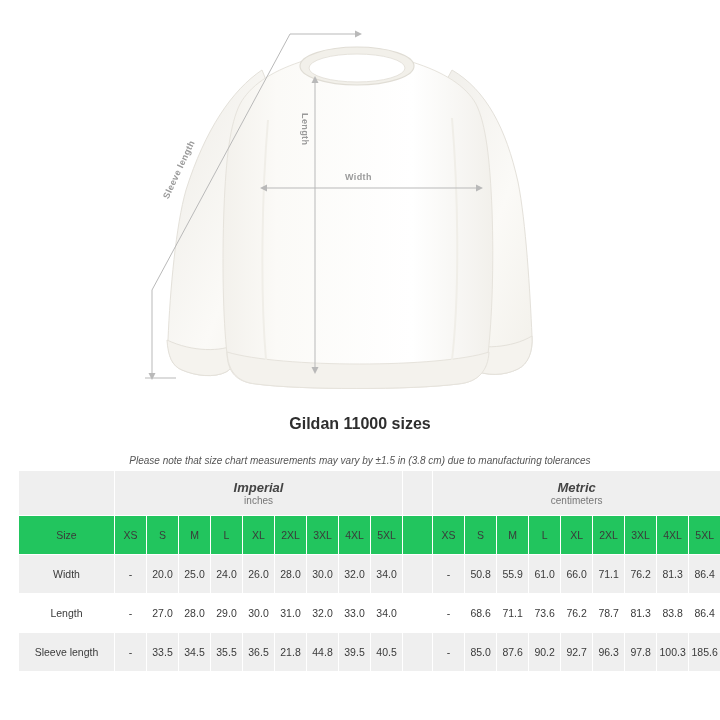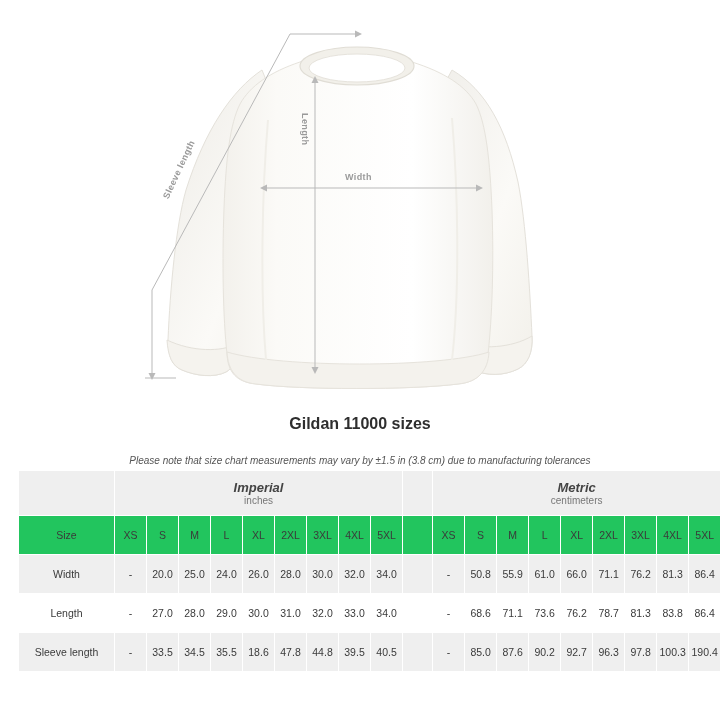--- a/index.html
+++ b/index.html
@@ -333,33 +333,33 @@
           <td>83.8</td>
           <td>86.4</td>
         </tr>
 
         <tr class="row-shaded">
           <td class="row-label">Sleeve length</td>
           <td>-</td>
           <td>33.5</td>
           <td>34.5</td>
           <td>35.5</td>
-          <td>18.6</td>
-          <td>47.8</td>
+          <td>36.5</td>
+          <td>21.8</td>
           <td>44.8</td>
           <td>39.5</td>
           <td>40.5</td>
           <td></td>
           <td>-</td>
           <td>85.0</td>
           <td>87.6</td>
           <td>90.2</td>
           <td>92.7</td>
           <td>96.3</td>
           <td>97.8</td>
           <td>100.3</td>
-          <td>190.4</td>
+          <td>185.6</td>
         </tr>
       </tbody>
     </table>
   </div>
 
 </div>
 
 </body></html>

